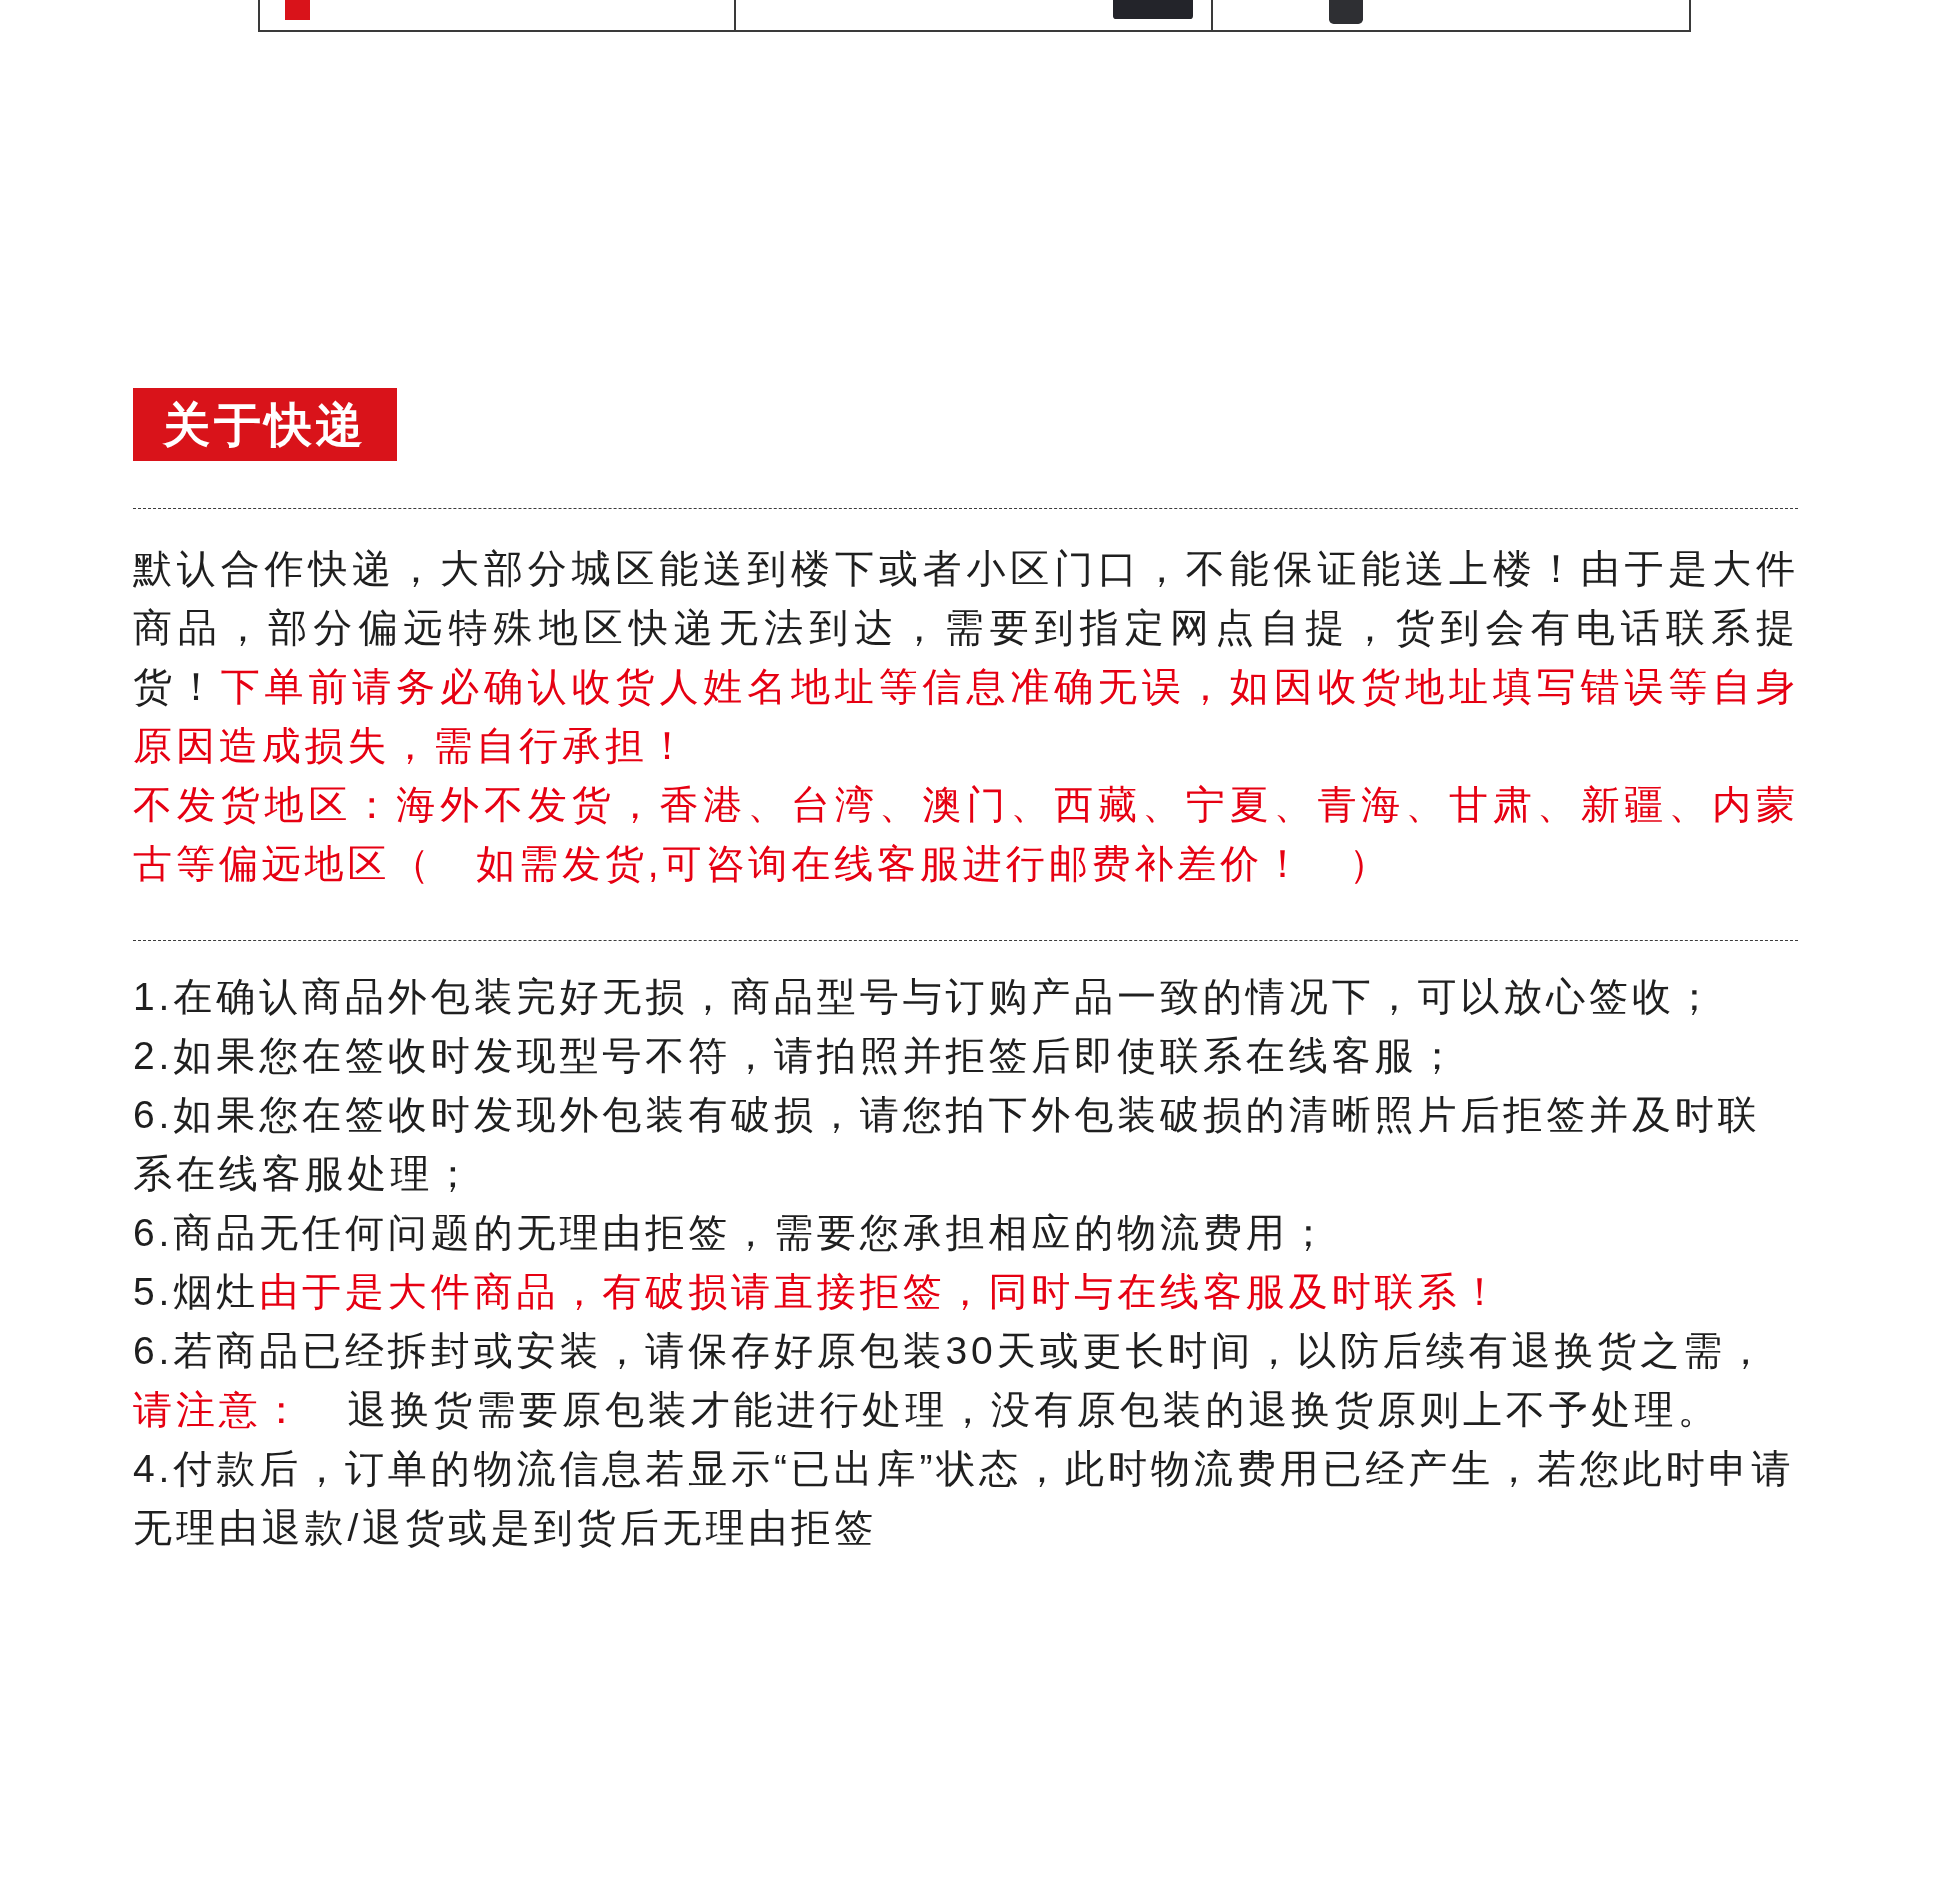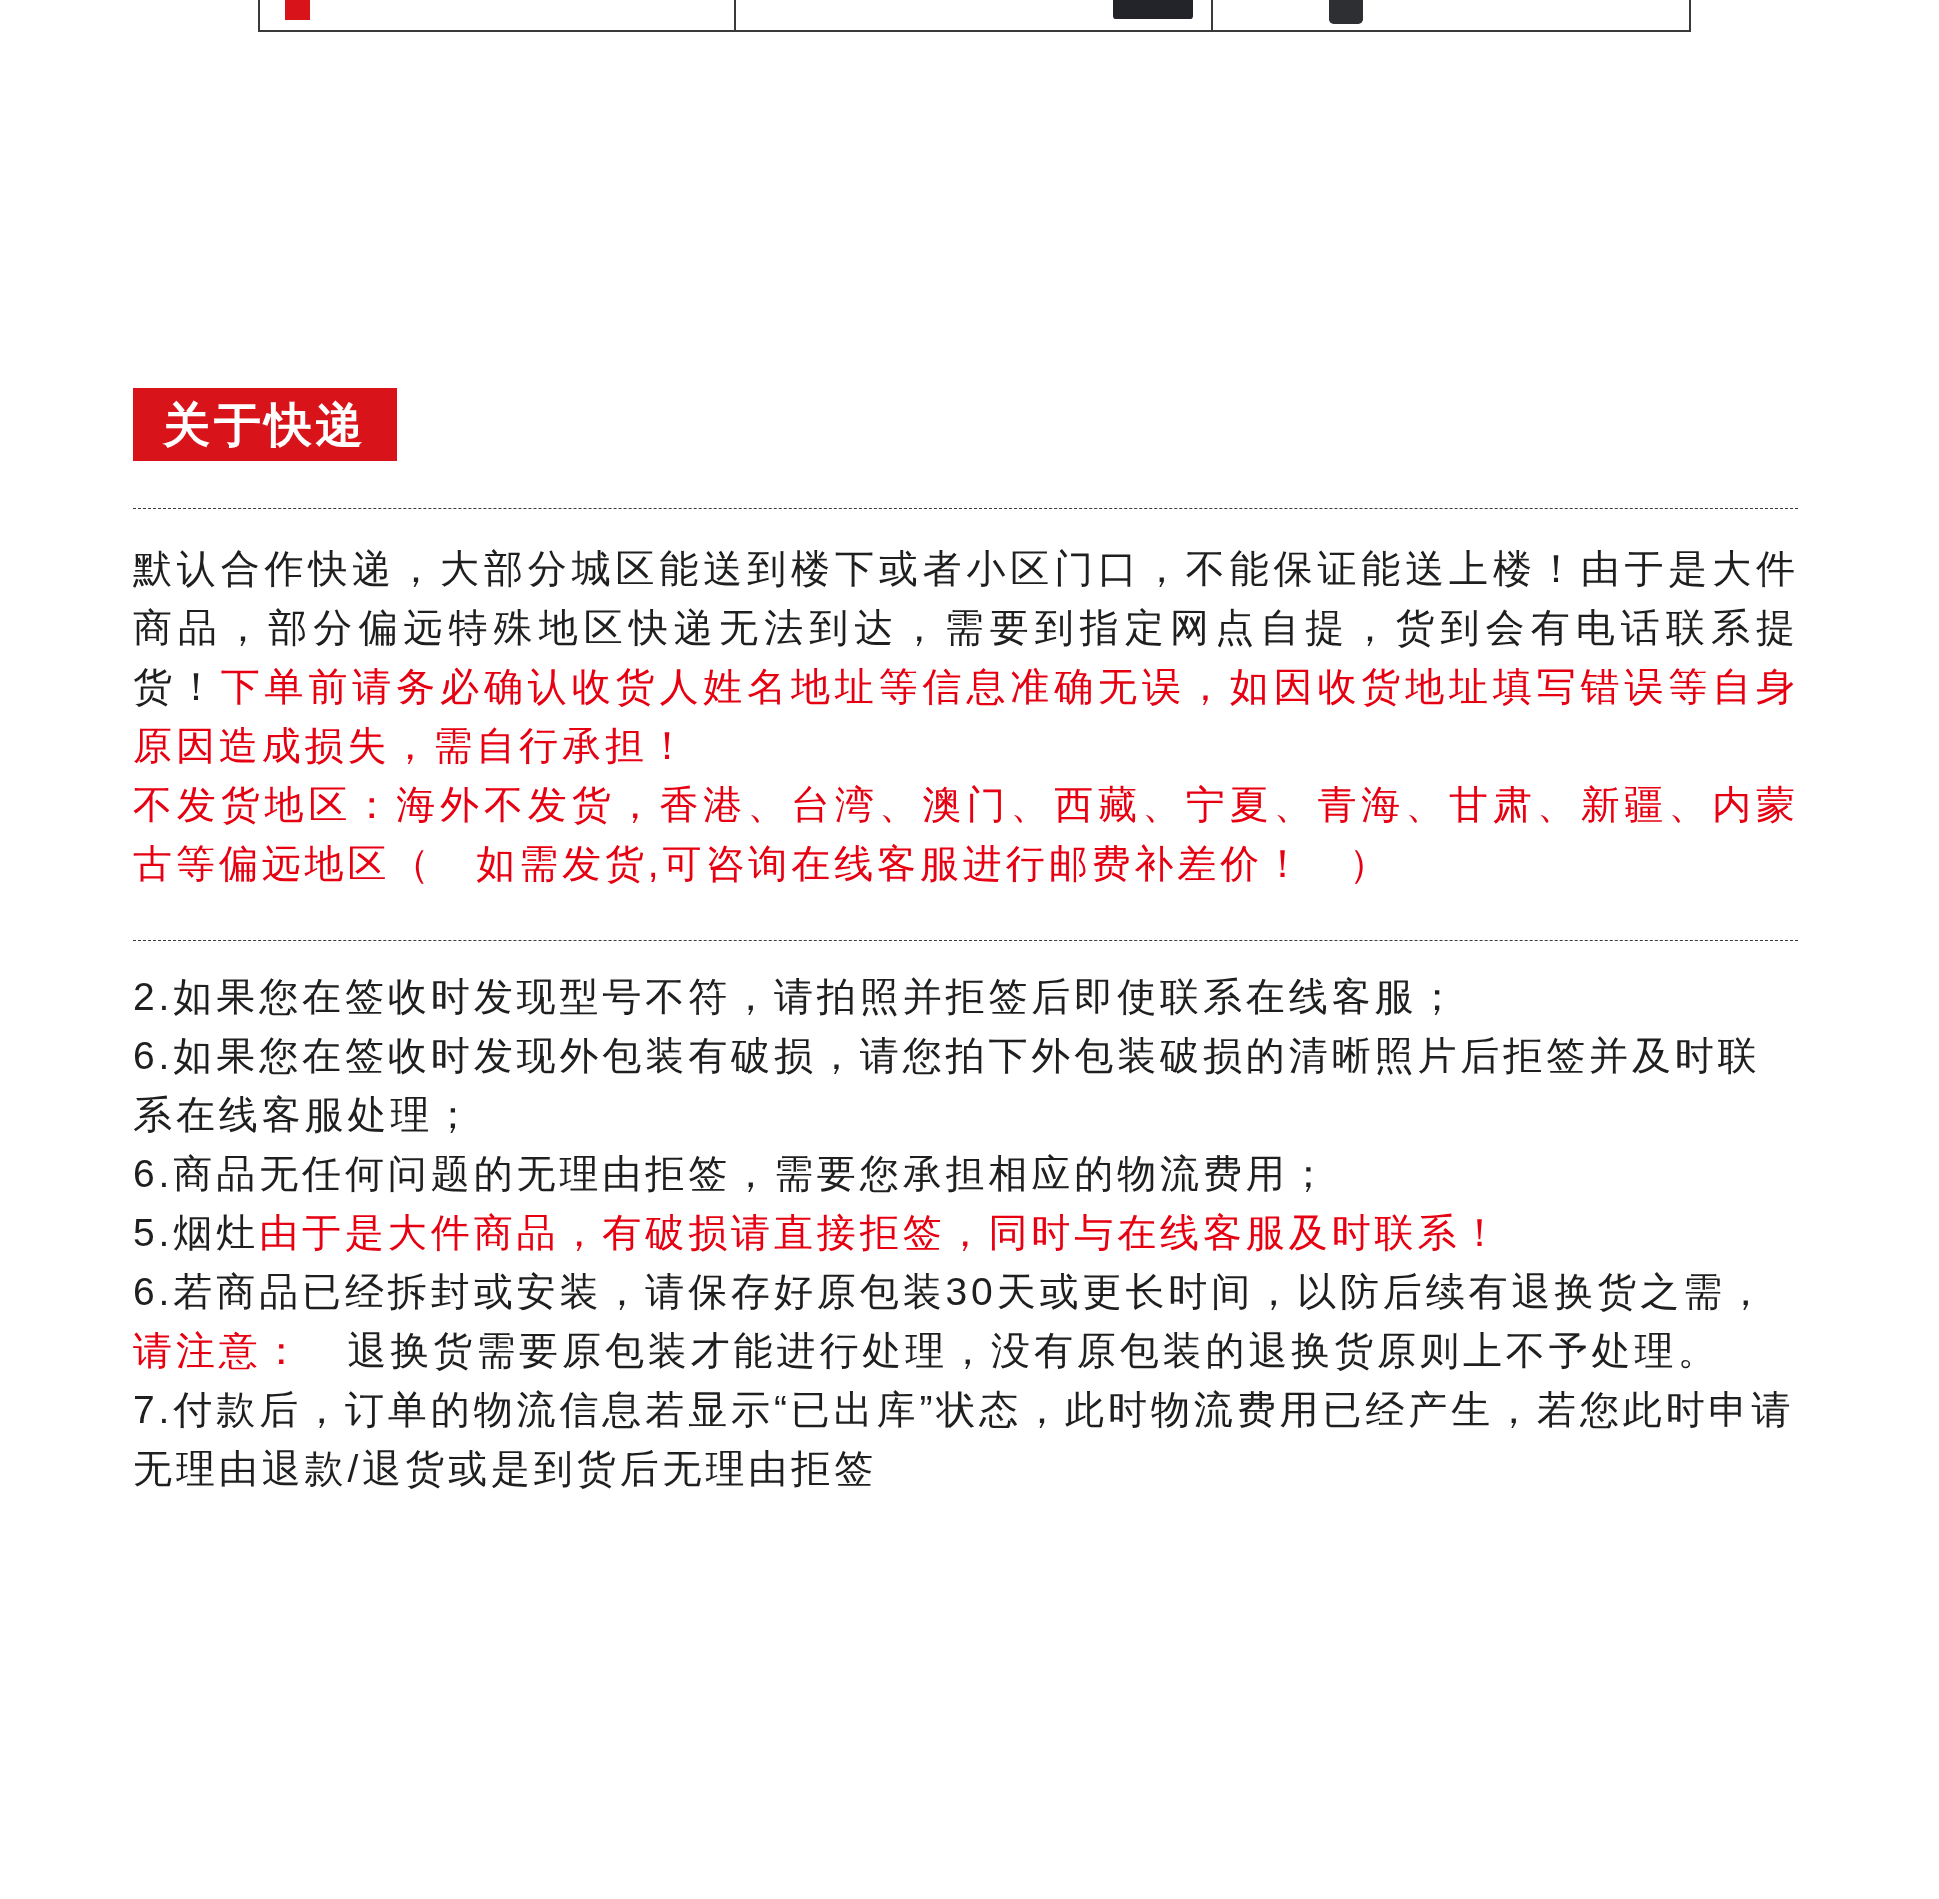--- a/index.html
+++ b/index.html
@@ -118,23 +118,24 @@
     <div class="text-block">
       <p><span>默认合作快递，大部分城区能送到楼下或者小区门口，不能保证能送上楼！由于是大件商品，部分偏远特殊地区快递无法到达，需要到指定网点自提，货到会有电话联系提货！</span><span class="red">下单前请务必确认收货人姓名地址等信息准确无误，如因收货地址填写错误等自身原因造成损失，需自行承担！</span></p>
       <p class="red"><span>不发货地区：海外不发货，香港、台湾、澳门、西藏、宁夏、青海、甘肃、新疆、内蒙古等偏远地区（　如需发货,可咨询在线客服进行邮费补差价！　）</span></p>
     </div>
 
     
 
     <div class="divider"></div>
 
     <div class="list">
+      <p class="list-item"><span>1.在确认商品外包装完好无损，商品型号与订购产品一致的情况下，可以放心签收；</span></p>
       <p class="list-item"><span>2.如果您在签收时发现型号不符，请拍照并拒签后即使联系在线客服；</span></p>
       <p class="list-item"><span>6.如果您在签收时发现外包装有破损，请您拍下外包装破损的清晰照片后拒签并及时联系在线客服处理；</span></p>
       <p class="list-item"><span>6.商品无任何问题的无理由拒签，需要您承担相应的物流费用；</span></p>
       <p class="list-item"><span>5.烟灶</span><span class="red">由于是大件商品，有破损请直接拒签，同时与在线客服及时联系！</span></p>
       <p class="list-item"><span>6.若商品已经拆封或安装，请保存好原包装30天或更长时间，以防后续有退换货之需，</span><span class="red">　请注意：　</span><span>退换货需要原包装才能进行处理，没有原包装的退换货原则上不予处理。</span></p>
-      <p class="list-item"><span>7.付款后，订单的物流信息若显示“已出库”状态，此时物流费用已经产生，若您此时申请无理由退款/退货或是到货后无理由拒签</span></p>
+      <p class="list-item"><span>4.付款后，订单的物流信息若显示“已出库”状态，此时物流费用已经产生，若您此时申请无理由退款/退货或是到货后无理由拒签</span></p>
     </div>
 
   </div>
 </div>
 
 
 </body></html>

